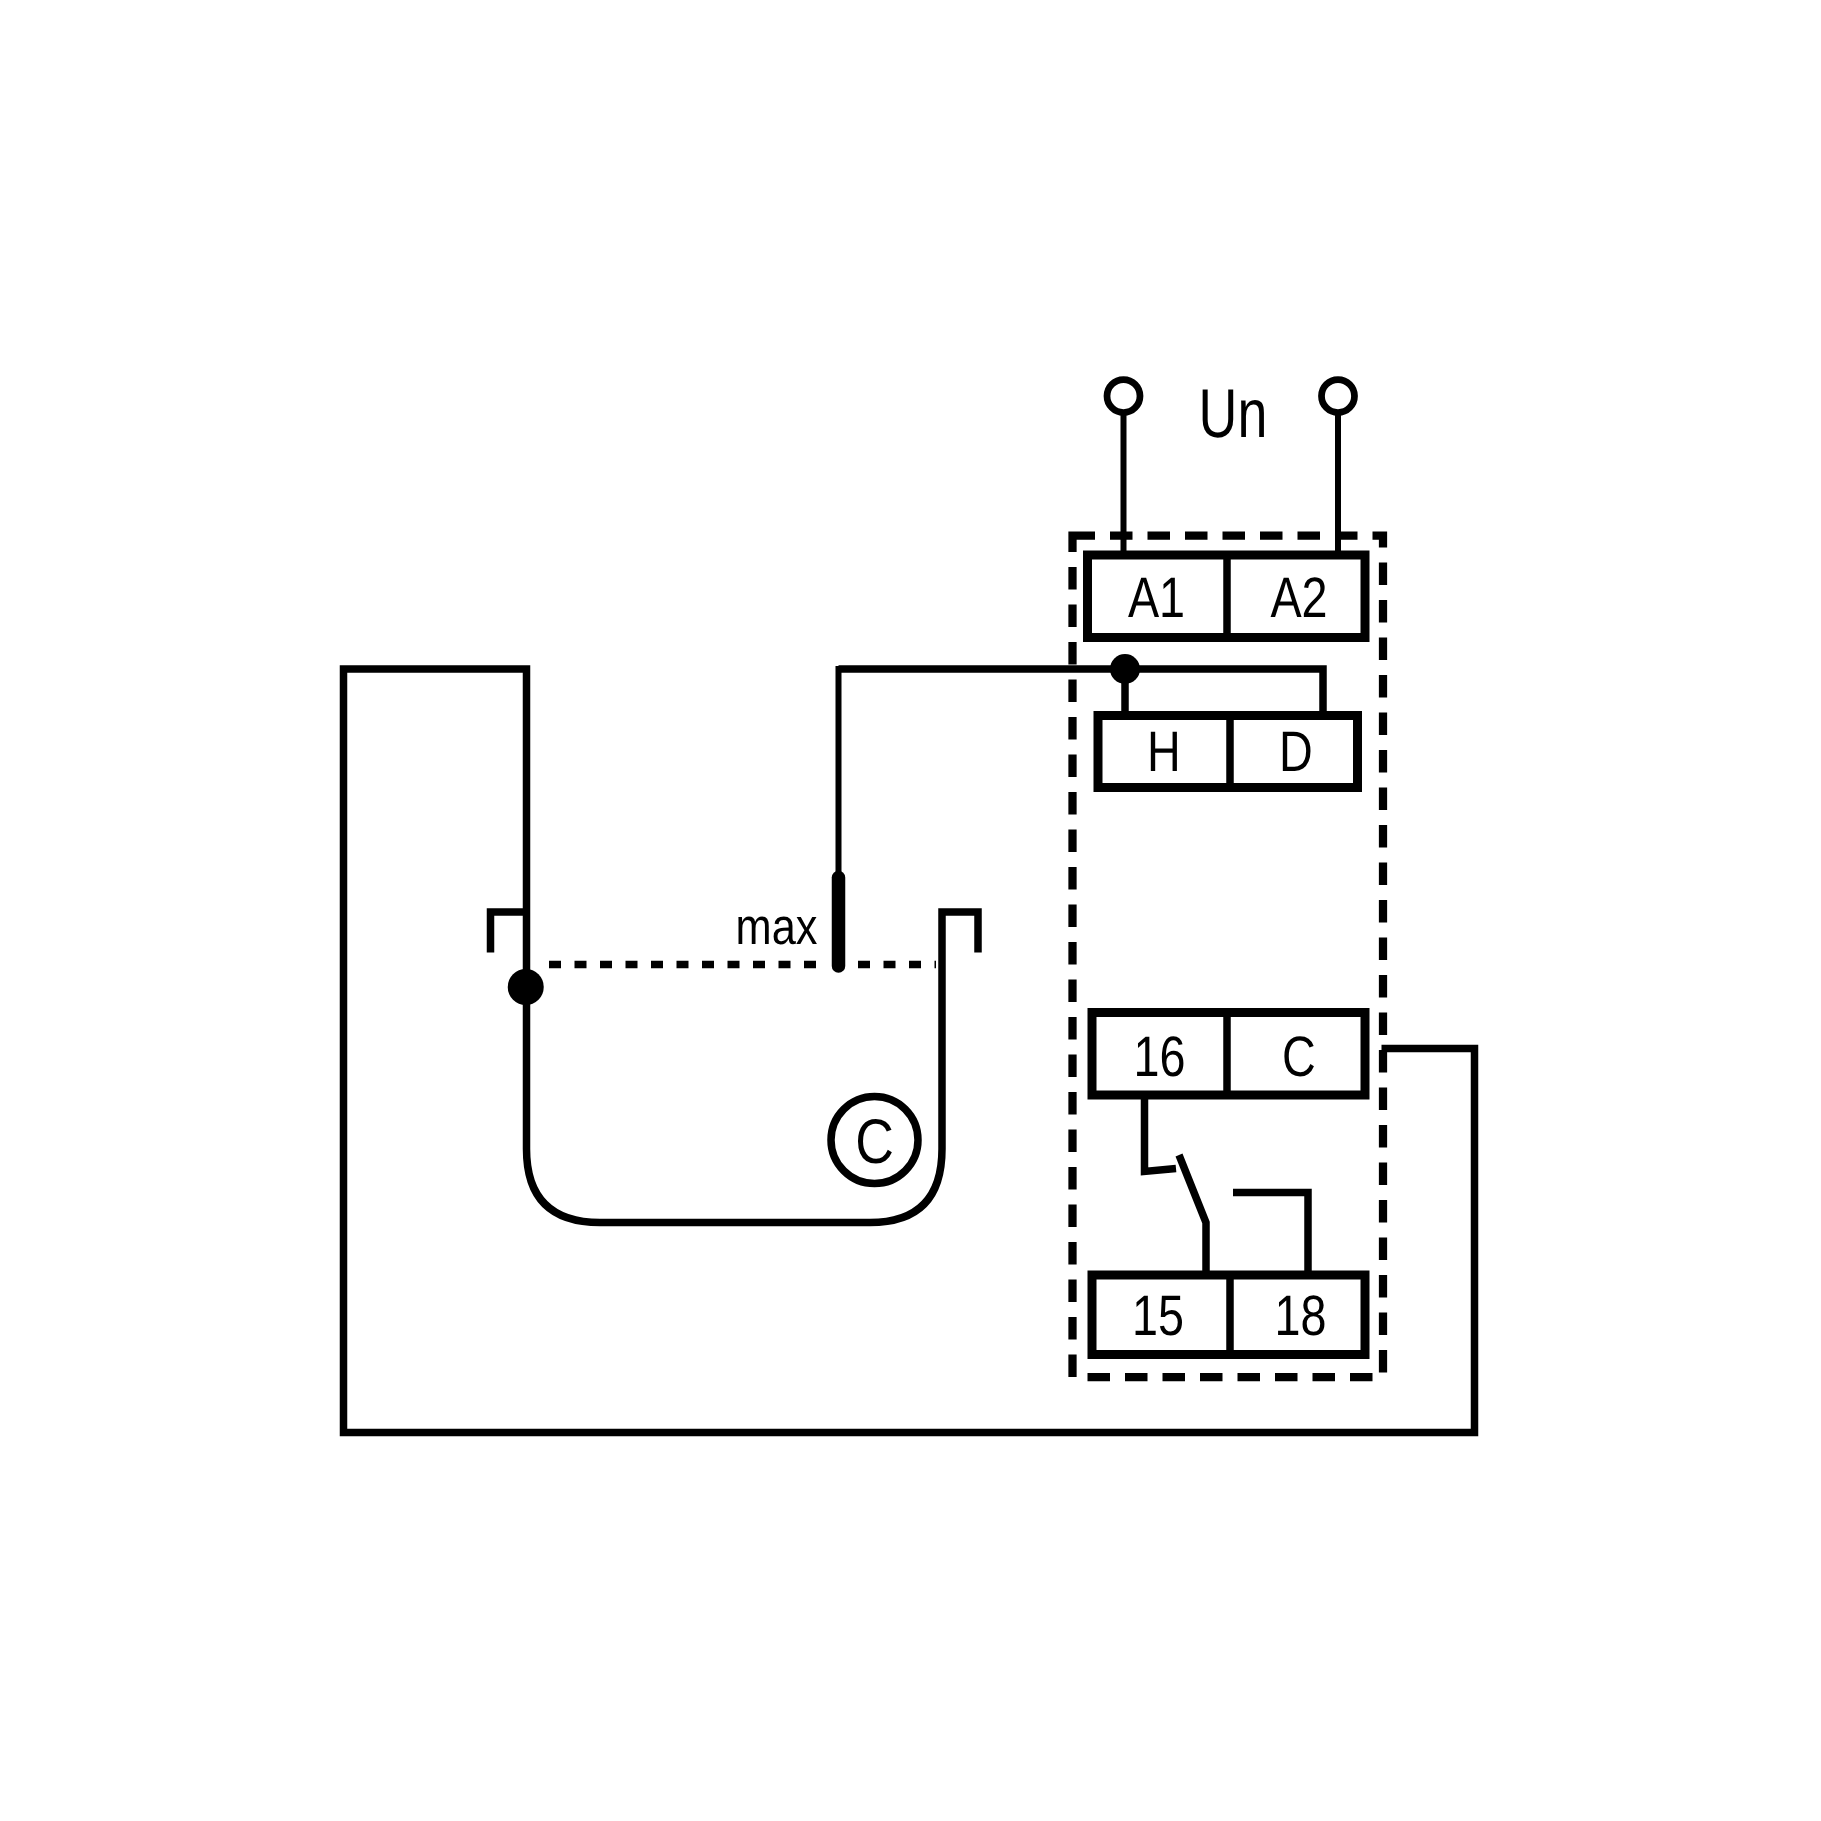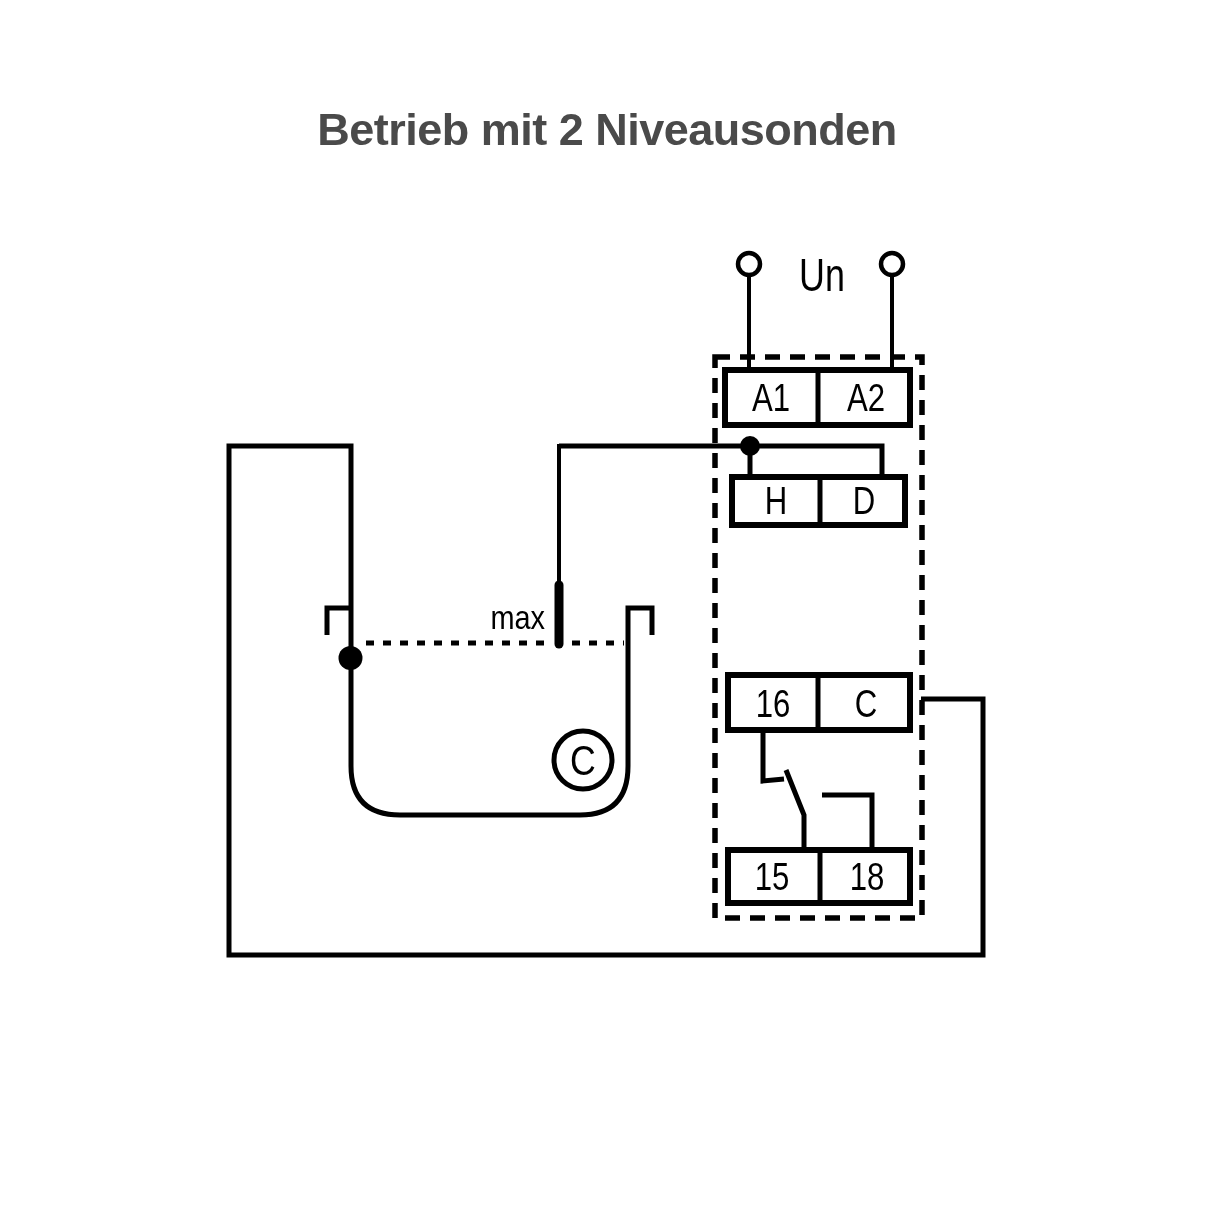--- a/index.html
+++ b/index.html
@@ -43,21 +43,20 @@
   .lbl     { font-size: 38px; }
   .lbl-un  { font-size: 46px; }
   .lbl-max { font-size: 34px; }
   .lbl-c   { font-size: 42px; }
 </style>
 </head>
 <body>
 
 <div class="stage">
 
-  <div class="title">Betrieb mit 2 Niveausonden</div>
 
   <svg class="schematic" width="1214" height="1214" viewBox="0 0 1214 1214" xmlns="http://www.w3.org/2000/svg">
 
     <rect class="dash-border" x="715" y="357" width="207" height="561"></rect>
 
     <line class="wire-thin" x1="749" y1="275" x2="749" y2="369"></line>
     <line class="wire-thin" x1="892" y1="275" x2="892" y2="369"></line>
     <circle class="term-circle" cx="749" cy="264" r="11"></circle>
     <circle class="term-circle" cx="892" cy="264" r="11"></circle>
     <text class="lbl-un" text-anchor="middle" transform="translate(822,291) scale(0.78,1)">Un</text>

